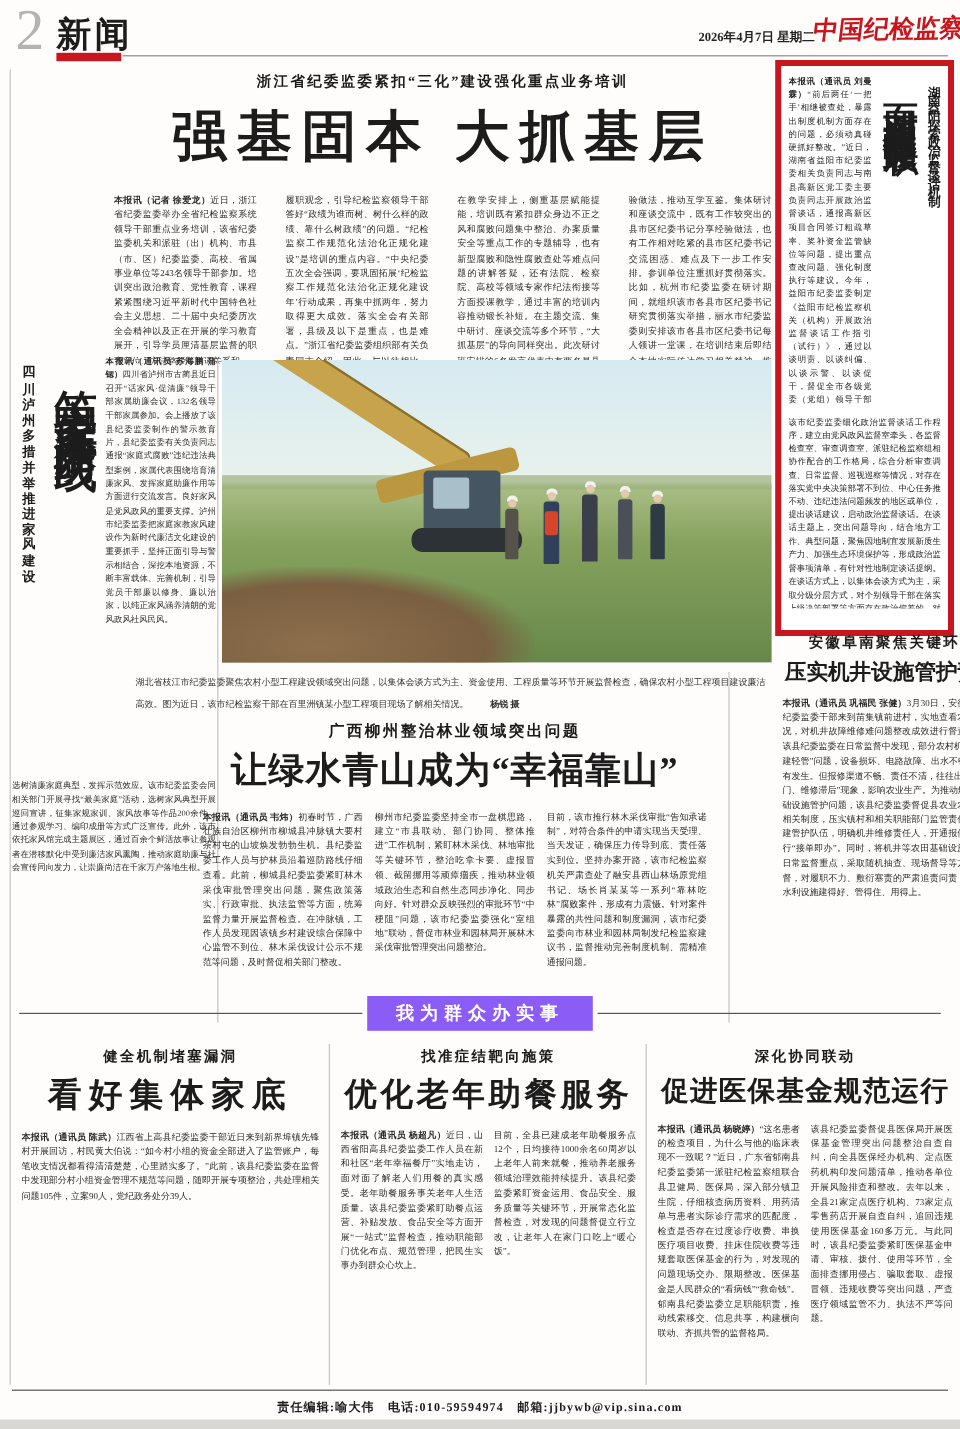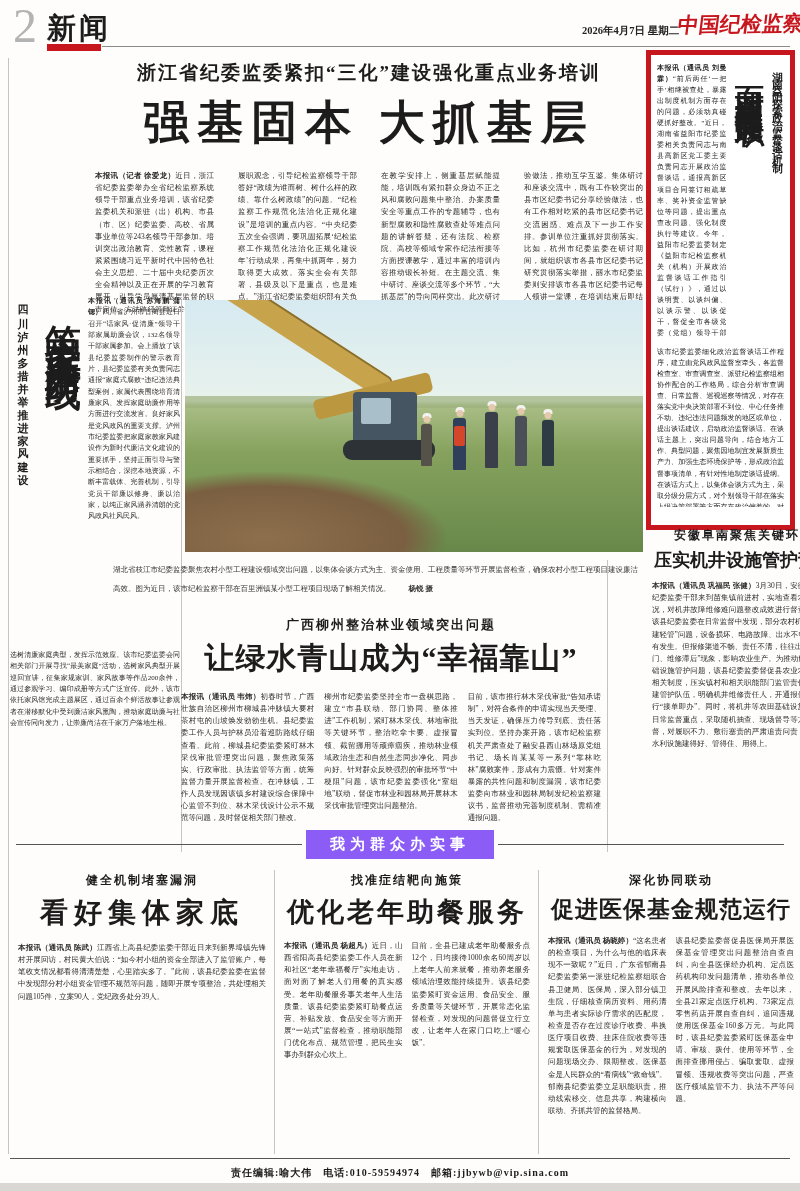--- a/index.html
+++ b/index.html
@@ -21,21 +21,21 @@
     transform:skewX(-8deg) rotate(-1deg); white-space:nowrap; }
   
   .kicker { text-align:center; font-weight:700; }
   .headline { text-align:center; font-weight:900; }
   .body-txt { font-size:7.5px; line-height:1.62; text-align:justify; overflow:hidden; color:#2a2a2a; }
   .byline { font-weight:700; }
   .cols { display:flex; }
   .cols > div { flex:1; }
   .v { writing-mode:vertical-rl; text-orientation:upright; }
   
-  .lead-kicker { font-size:19px; letter-spacing:2px; }
+  .lead-kicker { font-size:12px; letter-spacing:2px; }
   .lead-headline { font-size:46px; letter-spacing:8px; margin-top:6px; }
   
   .redbox { border:5px solid #c8161e; background:#fff; padding:8px 6px 6px 6px; }
   .redbox-top { display:flex; height:276px; }
   .yiyang-body { width:74px; font-size:7px; line-height:1.58; text-align:justify; overflow:hidden; }
   .yiyang-headline { width:38px; font-size:29px; font-weight:900; letter-spacing:5px; line-height:1.15; margin-left:4px; }
   .yiyang-kicker { width:17px; font-size:10.5px; font-weight:700; letter-spacing:7px; margin-left:2px; }
   .redbox-bottom { margin-top:8px; height:160px; font-size:7px; line-height:1.58; text-align:justify; overflow:hidden; }
   
   .luzhou-kicker { width:20px; font-size:11px; font-weight:700; letter-spacing:13px; }
@@ -143,21 +143,21 @@
     <div class="person" style="left:236px; top:124px; width:11px; height:42px; background:#55524a;">
         <span class="hat"></span>
         <span class="head"></span>
       </div>
   </div>
   <div class="abs" style="left:113px; top:558px; width:532px; height:36px; overflow:hidden;">
     <span class="caption">湖北省枝江市纪委监委聚焦农村小型工程建设领域突出问题，以集体会谈方式为主、资金使用、工程质量等环节开展监督检查，确保农村小型工程项目建设廉洁高效。图为近日，该市纪检监察干部在百里洲镇某小型工程项目现场了解相关情况。</span>
     <span class="caption credit">杨锐 摄</span>
   </div>
 
-  <div class="abs" style="left:181px; top:600px; width:420px;margin-top:16px;">
+  <div class="abs" style="left:169px; top:600px; width:420px;">
     <div class="kicker mid-kicker">广西柳州整治林业领域突出问题</div>
     <div class="headline mid-headline">让绿水青山成为“幸福靠山”</div>
     <div class="cols" style="margin-top:12px; gap:10px; height:190px; overflow:hidden;">
       <div class="body-txt"><span class="byline">本报讯（通讯员 韦炜）</span><span>初春时节，广西壮族自治区柳州市柳城县冲脉镇大要村茶村屯的山坡焕发勃勃生机。县纪委监委工作人员与护林员沿着巡防路线仔细查看。此前，柳城县纪委监委紧盯林木采伐审批管理突出问题，聚焦政策落实、行政审批、执法监管等方面，统筹监督力量开展监督检查。在冲脉镇，工作人员发现因该镇乡村建设综合保障中心监管不到位、林木采伐设计公示不规范等问题，及时督促相关部门整改。</span></div>
       <div class="body-txt">柳州市纪委监委坚持全市一盘棋思路，建立“市县联动、部门协同、整体推进”工作机制，紧盯林木采伐、林地审批等关键环节，整治吃拿卡要、虚报冒领、截留挪用等顽瘴痼疾，推动林业领域政治生态和自然生态同步净化、同步向好。针对群众反映强烈的审批环节“中梗阻”问题，该市纪委监委强化“室组地”联动，督促市林业和园林局开展林木采伐审批管理突出问题整治。</div>
       <div class="body-txt">目前，该市推行林木采伐审批“告知承诺制”，对符合条件的申请实现当天受理、当天发证，确保压力传导到底、责任落实到位。坚持办案开路，该市纪检监察机关严肃查处了融安县西山林场原党组书记、场长肖某某等一系列“靠林吃林”腐败案件，形成有力震慑。针对案件暴露的共性问题和制度漏洞，该市纪委监委向市林业和园林局制发纪检监察建议书，监督推动完善制度机制、需精准通报问题。</div>
     </div>
   </div>
   <div class="abs rule-v" style="left:607px; top:560px; height:292px;"></div>
 

